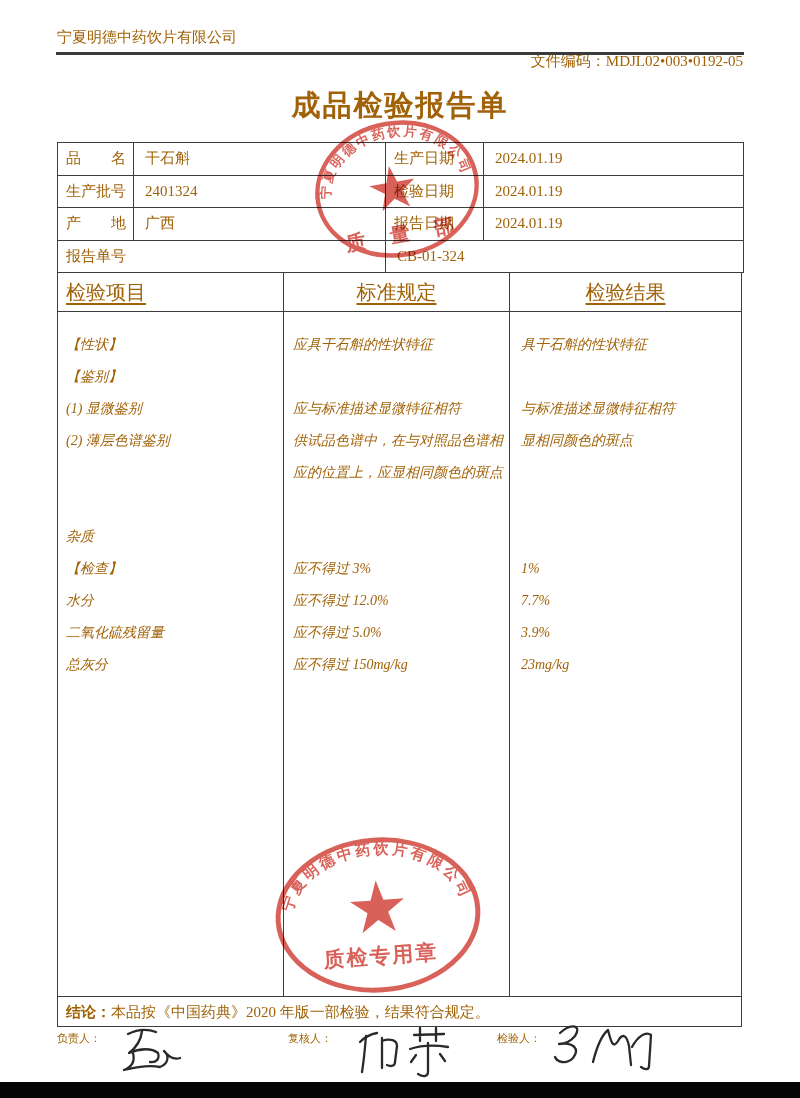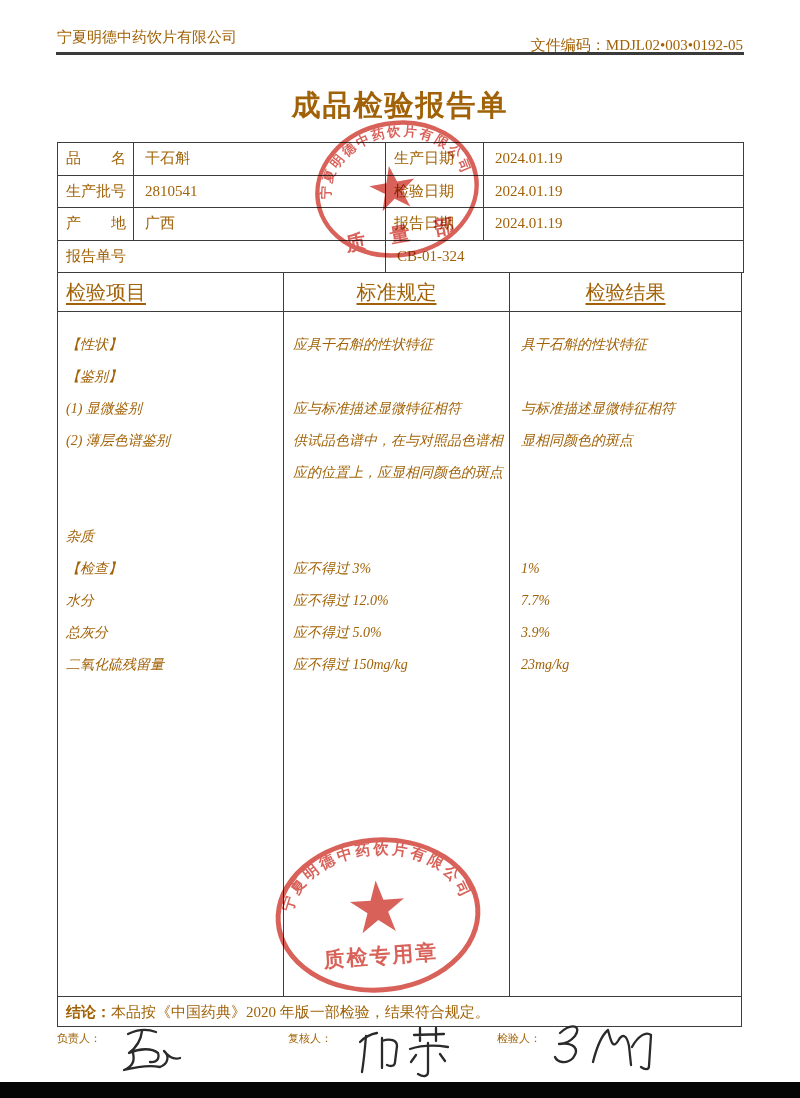--- a/index.html
+++ b/index.html
@@ -1,21 +1,21 @@
 <!DOCTYPE html>
 <html><head>
 <meta charset="utf-8">
 <style>
   html,body{margin:0;padding:0;background:#fff;}
   #page{position:relative;width:800px;height:1098px;background:#ffffff;overflow:hidden;
         font-family:"Liberation Serif","DejaVu Serif",serif;color:#a16207;}
   .abs{position:absolute;}
   
   .hdr-left{left:57px;top:28px;font-size:15px;}
-  .hdr-right{right:57px;top:28px;font-size:15px;margin-top:8px;}
+  .hdr-right{right:57px;top:44px;font-size:15px;margin-top:8px;}
   .hdr-rule{left:56px;top:52px;width:688px;height:3px;background:#3a3a3a;}
   .title{left:57px;top:86px;width:686px;text-align:center;font-size:29px;font-weight:bold;letter-spacing:2px;}
   
   table.info{position:absolute;left:57px;top:142px;border-collapse:collapse;table-layout:fixed;width:686px;}
   table.info td{border:1.4px solid #3d3d3d;font-size:15px;padding:0 0 0 8px;height:31.5px;vertical-align:middle;white-space:nowrap;overflow:visible;}
   table.info td.val{padding-left:11px;}
   
   #insp{left:57px;top:272px;width:685px;height:755px;border:1.4px solid #3d3d3d;box-sizing:border-box;}
   #insp .hrow{display:flex;height:38px;border-bottom:1.4px solid #3d3d3d;font-size:20px;}
   #insp .hcell{box-sizing:border-box;display:flex;align-items:center;}
@@ -60,21 +60,21 @@
       </colgroup>
     <tbody>
         <tr>
       <td>品　　名</td>
       <td class="val">干石斛</td>
       <td>生产日期</td>
       <td class="val">2024.01.19</td>
     </tr>
     <tr>
       <td>生产批号</td>
-      <td class="val">2810541</td>
+      <td class="val">2401324</td>
       <td>检验日期</td>
       <td class="val">2024.01.19</td>
     </tr>
     <tr>
       <td>产　　地</td>
       <td class="val">广西</td>
       <td>报告日期</td>
       <td class="val">2024.01.19</td>
     </tr>
     <tr>
@@ -100,22 +100,22 @@
       <div class="bcol k c1">
         <div class="bl">【性状】</div>
         <div class="bl">【鉴别】</div>
         <div class="bl">(1) 显微鉴别</div>
         <div class="bl">(2) 薄层色谱鉴别</div>
         <div class="bl"></div>
         <div class="bl"></div>
         <div class="bl">杂质</div>
         <div class="bl">【检查】</div>
         <div class="bl">水分</div>
+        <div class="bl">二氧化硫残留量</div>
         <div class="bl">总灰分</div>
-        <div class="bl">二氧化硫残留量</div>
       </div>
       <div class="bcol s c2">
         <div class="bl">应具干石斛的性状特征</div>
         <div class="bl"></div>
         <div class="bl">应与标准描述显微特征相符</div>
         <div class="bl">供试品色谱中，在与对照品色谱相</div>
         <div class="bl">应的位置上，应显相同颜色的斑点</div>
         <div class="bl"></div>
         <div class="bl"></div>
         <div class="bl">应不得过 3%</div>

